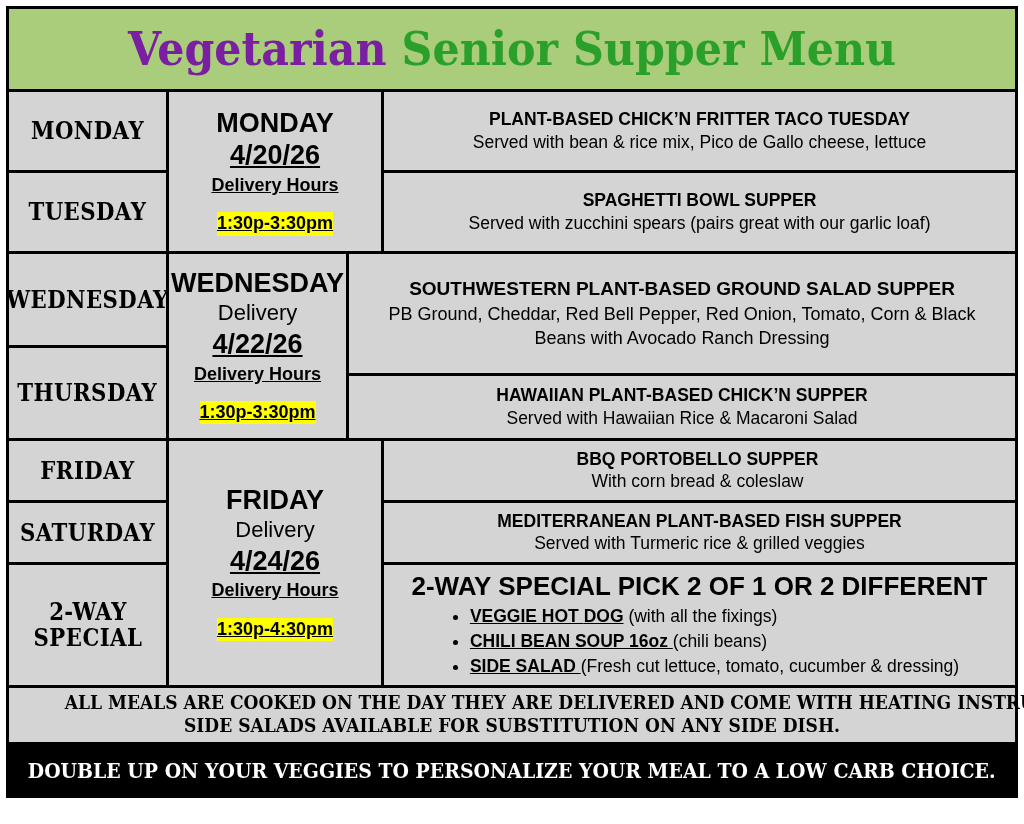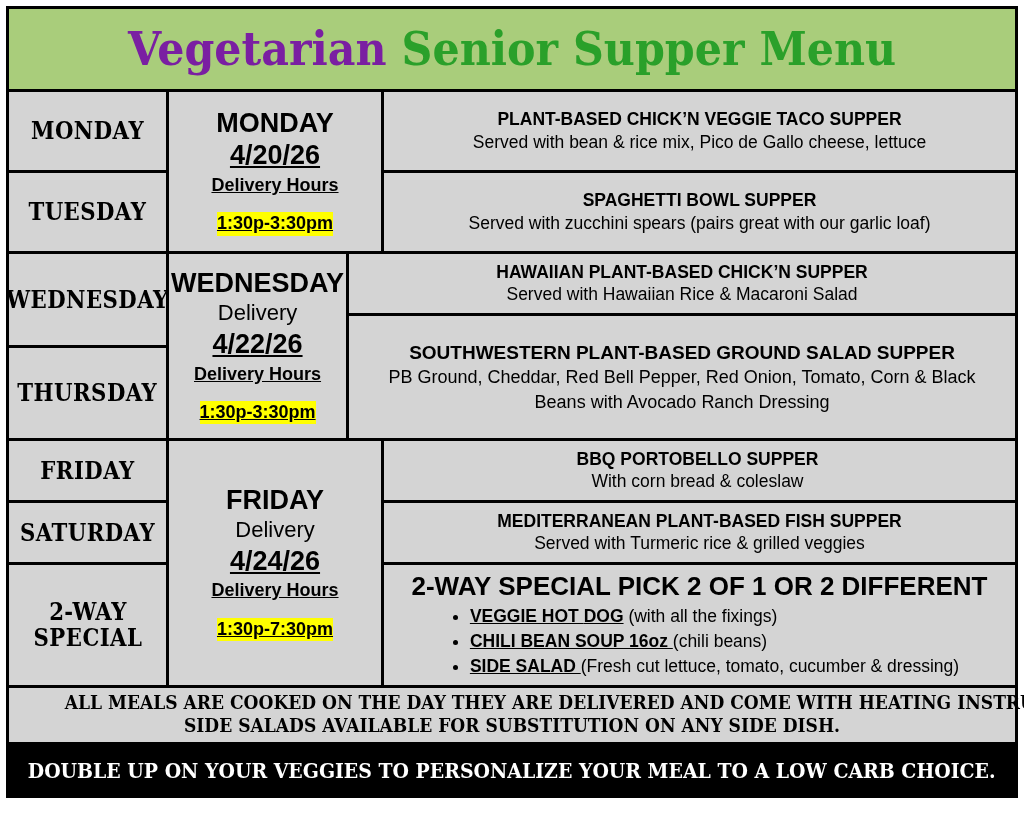--- a/index.html
+++ b/index.html
@@ -233,21 +233,21 @@
           </div>
         </div>
         <div class="col-delivery">
           <div class="del-day">MONDAY</div>
           <div class="del-date">4/20/26</div>
           <div class="del-hours-label">Delivery Hours</div>
           <div class="del-hours-time">1:30p-3:30pm</div>
         </div>
         <div class="col-meals">
           <div class="meal-cell">
-            <div class="meal-title">PLANT-BASED CHICK’N VEGGIE TACO SUPPER</div>
+            <div class="meal-title">PLANT-BASED CHICK’N FRITTER TACO TUESDAY</div>
             <div class="meal-desc">Served with bean &amp; rice mix, Pico de Gallo cheese, lettuce</div>
           </div>
           <div class="meal-cell">
             <div class="meal-title">SPAGHETTI BOWL SUPPER</div>
             <div class="meal-desc">Served with zucchini spears (pairs great with our garlic loaf)</div>
           </div>
         </div>
       </div>
 
       <div class="block" style="flex:0 0 187px;">
@@ -260,27 +260,27 @@
           </div>
         </div>
         <div class="col-delivery">
           <div class="del-day">WEDNESDAY</div>
           <div class="del-word">Delivery</div>
           <div class="del-date">4/22/26</div>
           <div class="del-hours-label">Delivery Hours</div>
           <div class="del-hours-time">1:30p-3:30pm</div>
         </div>
         <div class="col-meals">
+          <div class="meal-cell">
+            <div class="meal-title big">SOUTHWESTERN PLANT-BASED GROUND SALAD SUPPER</div>
+            <div class="meal-desc big">PB Ground, Cheddar, Red Bell Pepper, Red Onion, Tomato, Corn &amp; Black Beans with Avocado Ranch Dressing</div>
+          </div>
           <div class="meal-cell" style="flex:0 0 62px;">
             <div class="meal-title">HAWAIIAN PLANT-BASED CHICK’N SUPPER</div>
             <div class="meal-desc">Served with Hawaiian Rice &amp; Macaroni Salad</div>
-          </div>
-          <div class="meal-cell">
-            <div class="meal-title big">SOUTHWESTERN PLANT-BASED GROUND SALAD SUPPER</div>
-            <div class="meal-desc big">PB Ground, Cheddar, Red Bell Pepper, Red Onion, Tomato, Corn &amp; Black Beans with Avocado Ranch Dressing</div>
           </div>
         </div>
       </div>
 
       <div class="block" style="flex:1 1 auto;">
         <div class="col-days">
           <div class="day-cell" style="flex:0 0 62px;">
             <span class="day-label">FRIDAY</span>
           </div>
           <div class="day-cell" style="flex:0 0 62px;">
@@ -289,21 +289,21 @@
           <div class="day-cell">
             <span class="day-label">2-WAY
 SPECIAL</span>
           </div>
         </div>
         <div class="col-delivery">
           <div class="del-day">FRIDAY</div>
           <div class="del-word">Delivery</div>
           <div class="del-date">4/24/26</div>
           <div class="del-hours-label">Delivery Hours</div>
-          <div class="del-hours-time">1:30p-7:30pm</div>
+          <div class="del-hours-time">1:30p-4:30pm</div>
         </div>
         <div class="col-meals">
           <div class="meal-cell" style="flex:0 0 62px;padding-left:8px;">
             <div class="meal-title">BBQ PORTOBELLO SUPPER</div>
             <div class="meal-desc">With corn bread &amp; coleslaw</div>
           </div>
           <div class="meal-cell" style="flex:0 0 62px;">
             <div class="meal-title">MEDITERRANEAN PLANT-BASED FISH SUPPER</div>
             <div class="meal-desc">Served with Turmeric rice &amp; grilled veggies</div>
           </div>

